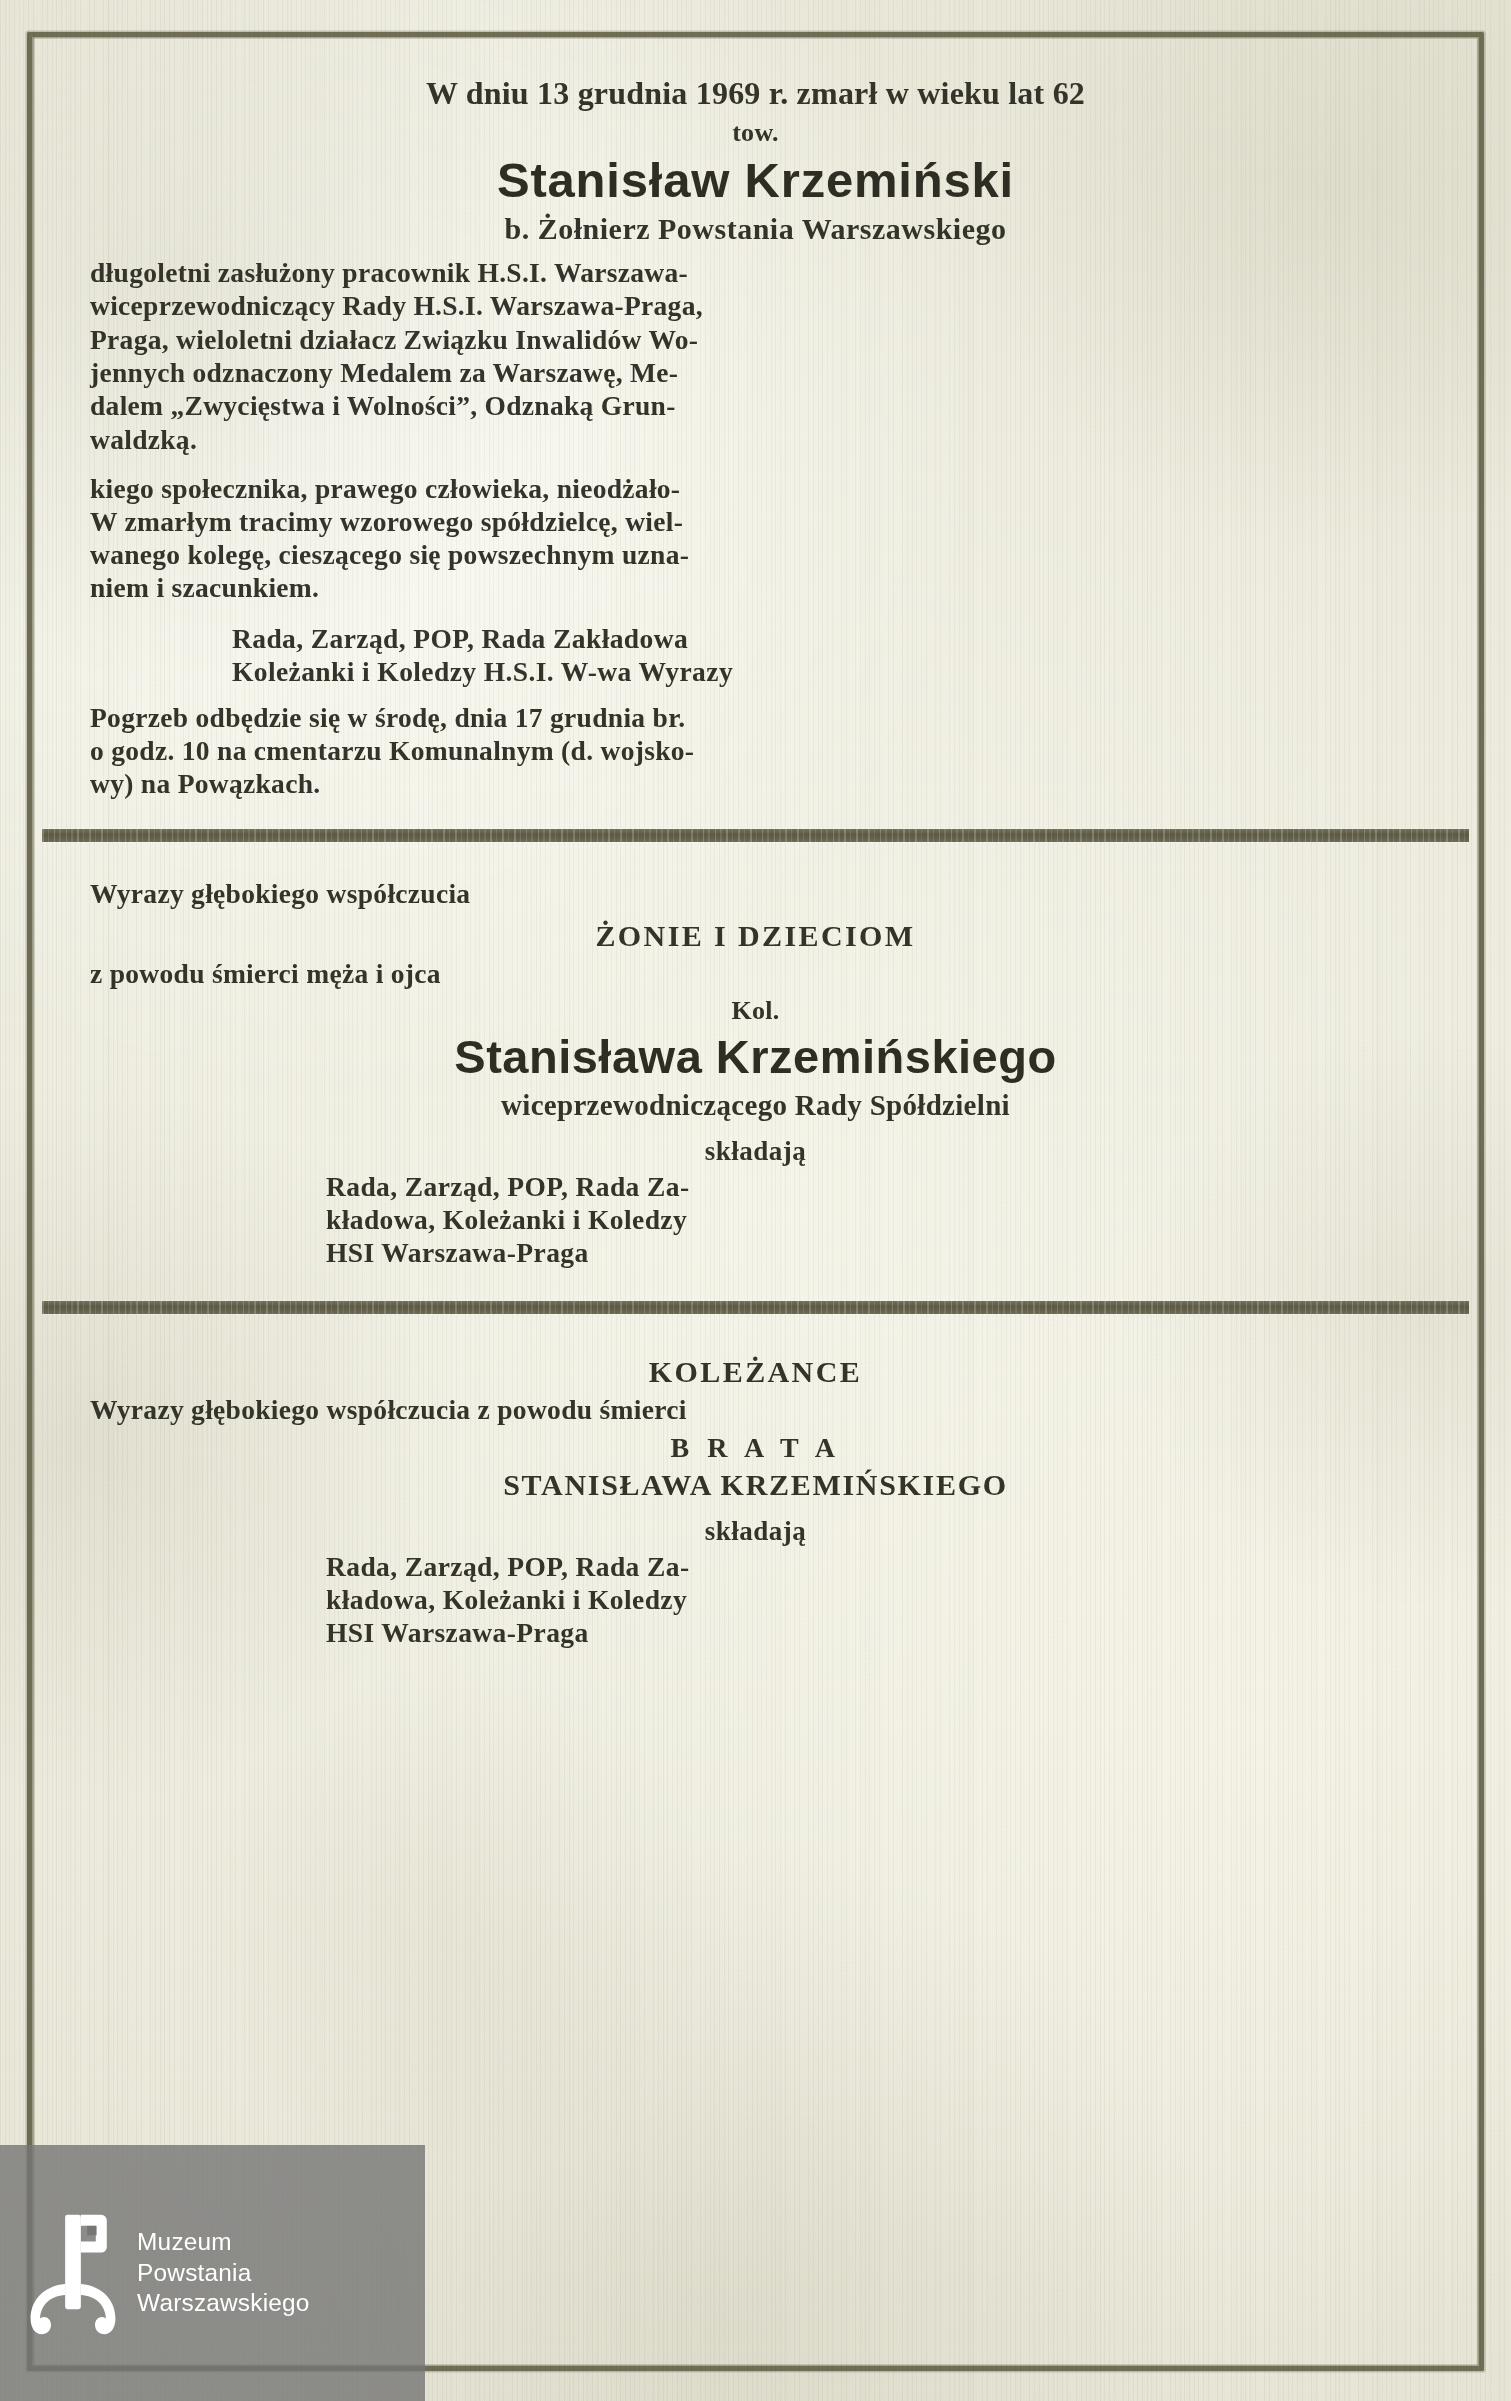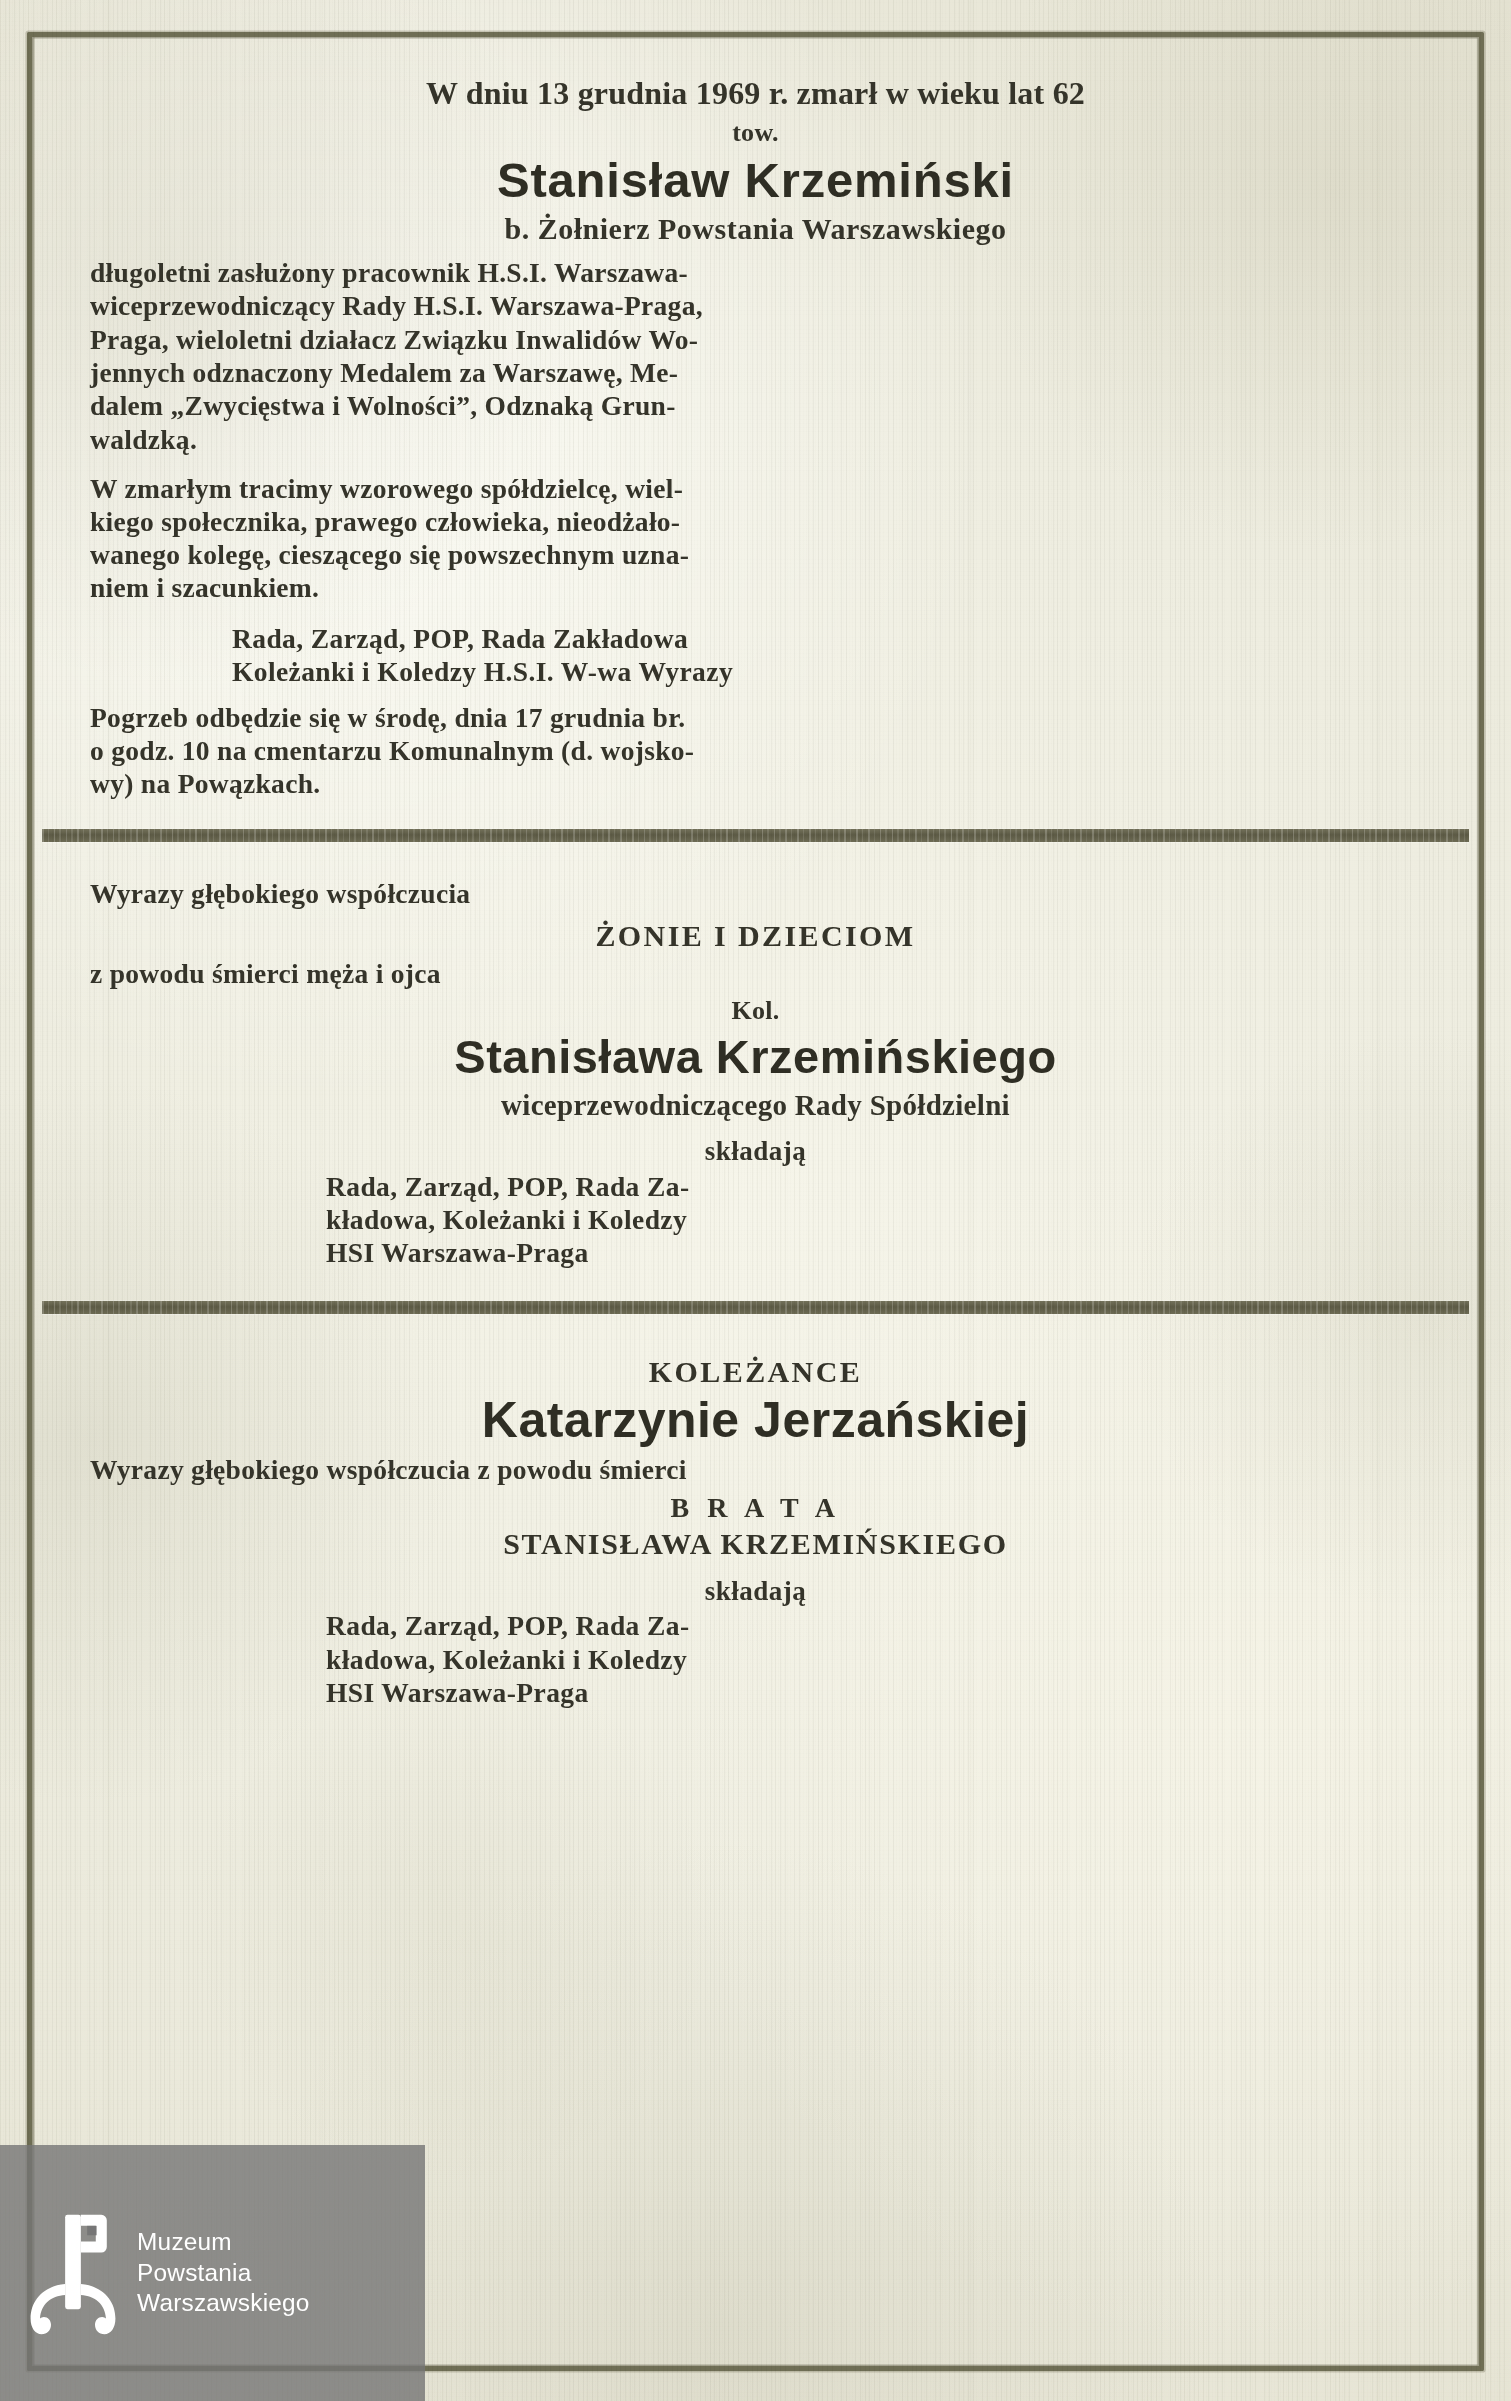--- a/index.html
+++ b/index.html
@@ -346,22 +346,22 @@
       <div class="para">
         <p class="ln t-body-line t-left">długoletni zasłużony pracownik H.S.I. Warszawa-</p>
         <p class="ln t-body-line t-left">wiceprzewodniczący Rady H.S.I. Warszawa-Praga,</p>
         <p class="ln t-body-line t-left">Praga, wieloletni działacz Związku Inwalidów Wo-</p>
         <p class="ln t-body-line t-left">jennych odznaczony Medalem za Warszawę, Me-</p>
         <p class="ln t-body-line t-left">dalem „Zwycięstwa i Wolności”, Odznaką Grun-</p>
         <p class="ln t-body-line t-left">waldzką.</p>
       </div>
 
       <div class="para">
+        <p class="ln t-body-line t-left">kiego społecznika, prawego człowieka, nieodżało-</p>
         <p class="ln t-body-line t-left">W zmarłym tracimy wzorowego spółdzielcę, wiel-</p>
-        <p class="ln t-body-line t-left">kiego społecznika, prawego człowieka, nieodżało-</p>
         <p class="ln t-body-line t-left">wanego kolegę, cieszącego się powszechnym uzna-</p>
         <p class="ln t-body-line t-left">niem i szacunkiem.</p>
       </div>
 
       <div class="sig-block">
         <p class="ln">Rada, Zarząd, POP, Rada Zakładowa</p>
         <p class="ln">Koleżanki i Koledzy H.S.I. W-wa Wyrazy</p>
       </div>
 
       <div class="block-gap-sm"></div>
@@ -399,21 +399,20 @@
       </div>
 
     </section>
 
     <div class="rule rule--gap-top rule--gap-bottom"></div>
 
     <section class="notice notice--third">
 
       <p class="ln t-caps">KOLEŻANCE</p>
 
-      <h2 class="ln t-name-3">Katarzynie Jerzańskiej</h2>
 
       <p class="ln t-body-line t-left">Wyrazy głębokiego współczucia z powodu śmierci</p>
 
       <p class="ln t-caps-wide">B R A T A</p>
 
       <p class="ln t-caps-name">STANISŁAWA KRZEMIŃSKIEGO</p>
 
       <p class="ln t-sklad">składają</p>
 
       <div class="sig-block--bottom">

